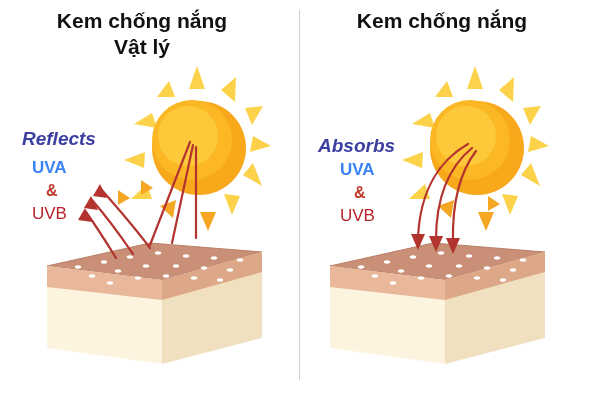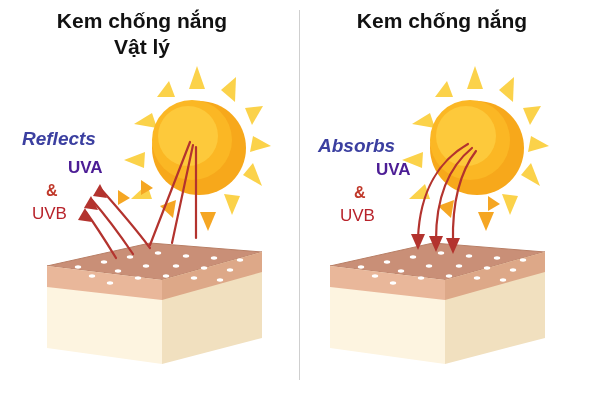--- a/index.html
+++ b/index.html
@@ -55,23 +55,22 @@
     font-style: italic;
     font-weight: bold;
     font-size: 19px;
     color: #3b3fa0;
     white-space: nowrap;
   }
   .label-uva {
     position: absolute;
     font-weight: bold;
     font-size: 17px;
-    color: #4c1d95;
-    white-space: nowrap;
-    margin-left: 36px;
+    color: #3b82f6;
+    white-space: nowrap;
   }
   .label-amp {
     position: absolute;
     font-weight: bold;
     font-size: 16px;
     color: #c0392b;
     white-space: nowrap;
   }
   .label-uvb {
     position: absolute;

